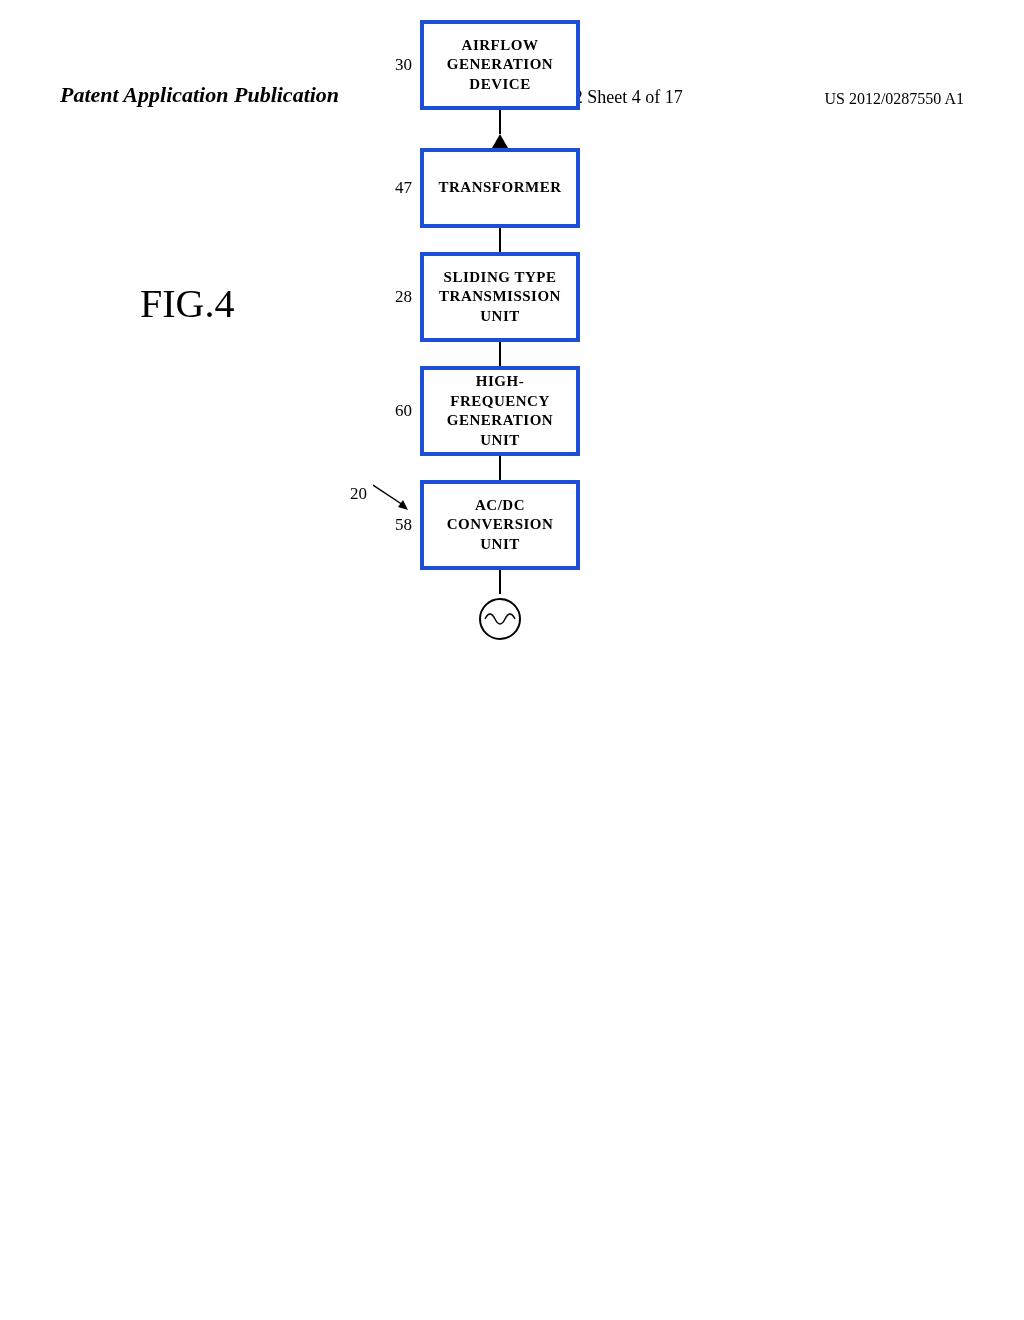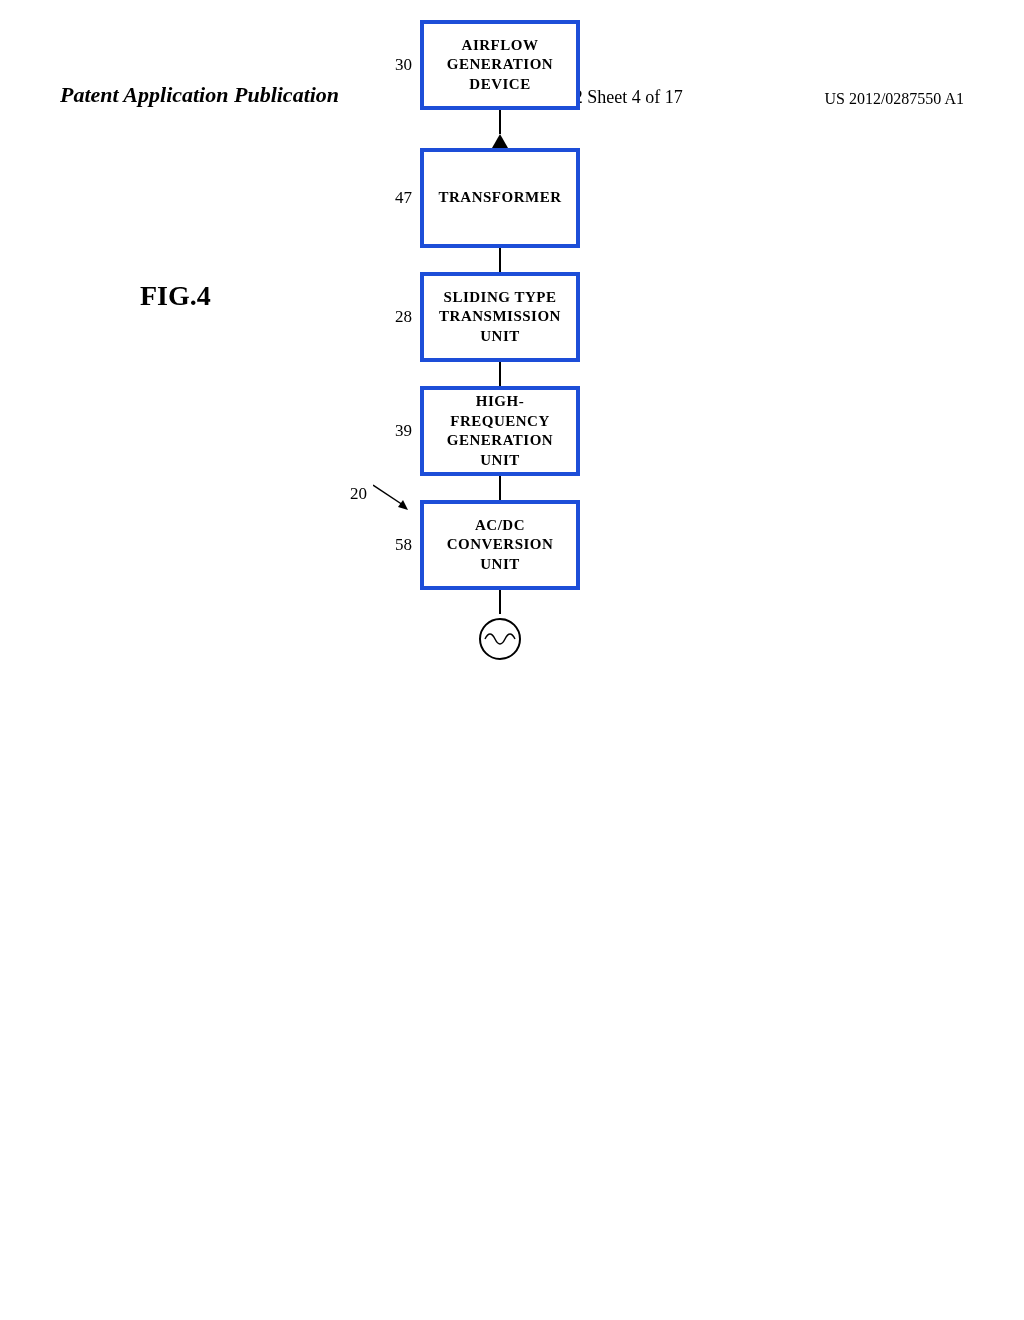--- a/index.html
+++ b/index.html
@@ -35,22 +35,22 @@
 
     .header-right {
       font-size: 16px;
       margin-top: 19px;
     }
 
     .fig-label {
       position: absolute;
       left: 140px;
       top: 280px;
-      font-size: 28px;
-      font-weight: bold;
+      font-size: 40px;
+      font-weight: normal;
     }
 
     .blocks-column {
       position: absolute;
       left: 420px;
       top: 20px;
       display: flex;
       flex-direction: column;
       align-items: center;
     }
@@ -81,21 +81,21 @@
       padding: 10px 8px;
       background: #fff;
       line-height: 1.3;
     }
 
     .block-tall {
       height: 90px;
     }
 
     .block-medium {
-      height: 100px;
+      height: 80px;
     }
 
     .connector-line {
       width: 2px;
       background: #000;
       flex-shrink: 0;
     }
 
     .connector-short { height: 24px; }
 
@@ -155,21 +155,21 @@
   <div class="connector-line connector-short"></div>
 
   <div class="block-wrapper">
     <span class="block-label-left">28</span>
     <div class="block block-tall">SLIDING TYPE<br>TRANSMISSION<br>UNIT</div>
   </div>
 
   <div class="connector-line connector-short"></div>
 
   <div class="block-wrapper">
-    <span class="block-label-left">39</span>
+    <span class="block-label-left">60</span>
     <div class="block block-tall">HIGH-<br>FREQUENCY<br>GENERATION<br>UNIT</div>
   </div>
 
   <div class="connector-line connector-short"></div>
 
   <div class="block-wrapper">
     <span class="block-label-left">58</span>
     <div class="block block-tall">AC/DC<br>CONVERSION<br>UNIT</div>
   </div>
 

